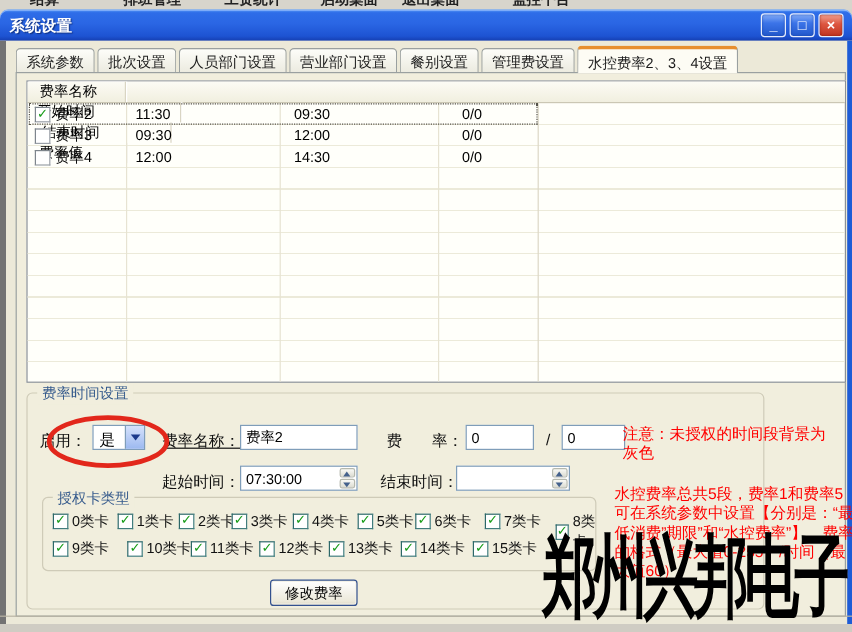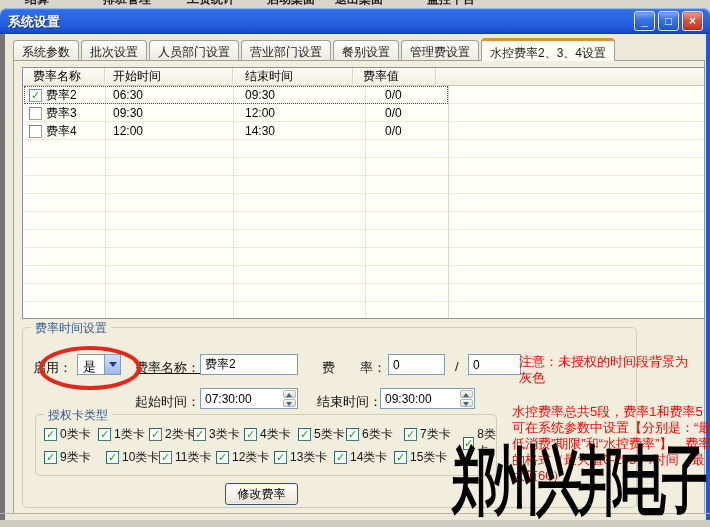--- a/index.html
+++ b/index.html
@@ -32,21 +32,21 @@
     background:linear-gradient(180deg,#fdfdf9,#ecebe0); border:1px solid #9aa0a0; border-bottom:none;
     border-radius:4px 4px 0 0; white-space:nowrap; }
   .tab.active { height:23px; padding-top:4px; background:#fdfcf4; border-top:3px solid #e78f2f; position:relative; top:1px; }
   .page { position:absolute; left:8px; top:26px; width:692px; height:454px;
     background:#f1eedd; border:1px solid #9aa0a0; }
 
   
   .listview { position:absolute; left:8px; top:6px; width:683px; height:252px;
     background:#fffffa; border:1px solid #8a9097; }
   .lv-head { position:absolute; left:0; top:0; width:100%; height:18px; display:flex;
-    background:linear-gradient(180deg,#fcfbf5,#f1efdf); border-bottom:1px solid #cbc7b4; font-size:12px; }
+    background:linear-gradient(180deg,#fcfbf5,#f1efdf); border-bottom:1px solid #cbc7b4; font-size:12px;flex-direction:column; }
   .hcell { height:18px; line-height:17px; border-right:1px solid #d9d5c3; box-shadow:1px 0 0 #fff; }
   .hc1 { width:82px; padding-left:10px; } .hc2 { width:128px; padding-left:8px; }
   .hc3 { width:120px; padding-left:12px; } .hc4 { width:83px; padding-left:10px; }
   .lv-body { position:absolute; left:0; top:18px; right:0; bottom:0;
     background:repeating-linear-gradient(180deg, transparent 0 17px, #ecead9 17px 18px); }
   .vline { position:absolute; top:0; bottom:0; width:1px; background:#e7e3d2; }
   .lv-row { position:relative; height:18px; display:flex; align-items:center; font-size:12px; color:#000; }
   .rc1 { width:82px; display:flex; align-items:center; } .rc2 { width:128px; padding-left:8px; }
   .rc3 { width:132px; padding-left:12px; } .rc4 { width:83px; padding-left:20px; }
   .cb { width:13px; height:13px; background:#fff; border:1px solid #9ba1a8;
@@ -138,21 +138,21 @@
           <div class="vline" style="left:82px"></div>
           <div class="vline" style="left:210px"></div>
           <div class="vline" style="left:342px"></div>
           <div class="vline" style="left:425px; background:#dcd8c6"></div>
 
           <div class="lv-row">
             <div class="rc1">
               <div class="cb"><span>✓</span></div>
               <span>费率2</span>
             </div>
-            <div class="rc2">06:30</div>
+            <div class="rc2">11:30</div>
             <div class="rc3">09:30</div>
             <div class="rc4">0/0</div>
           </div>
           <div class="lv-row">
             <div class="rc1">
               <div class="cb"><span></span></div>
               <span>费率3</span>
             </div>
             <div class="rc2">09:30</div>
             <div class="rc3">12:00</div>
@@ -208,21 +208,20 @@
                 <div class="t-up"></div>
               </div>
             <div class="spin-btn">
                 <div class="t-dn"></div>
               </div>
           </div>
         </div>
 
         <div class="lbl" style="left:294px; top:65px;">结束时间：</div>
         <div class="field" style="left:357px; top:60px; width:95px;">
-          <input style="width: 79px;" value="09:30:00">
           <div class="spin">
             <div class="spin-btn">
                 <div class="t-up"></div>
               </div>
             <div class="spin-btn">
                 <div class="t-dn"></div>
               </div>
           </div>
         </div>
 

